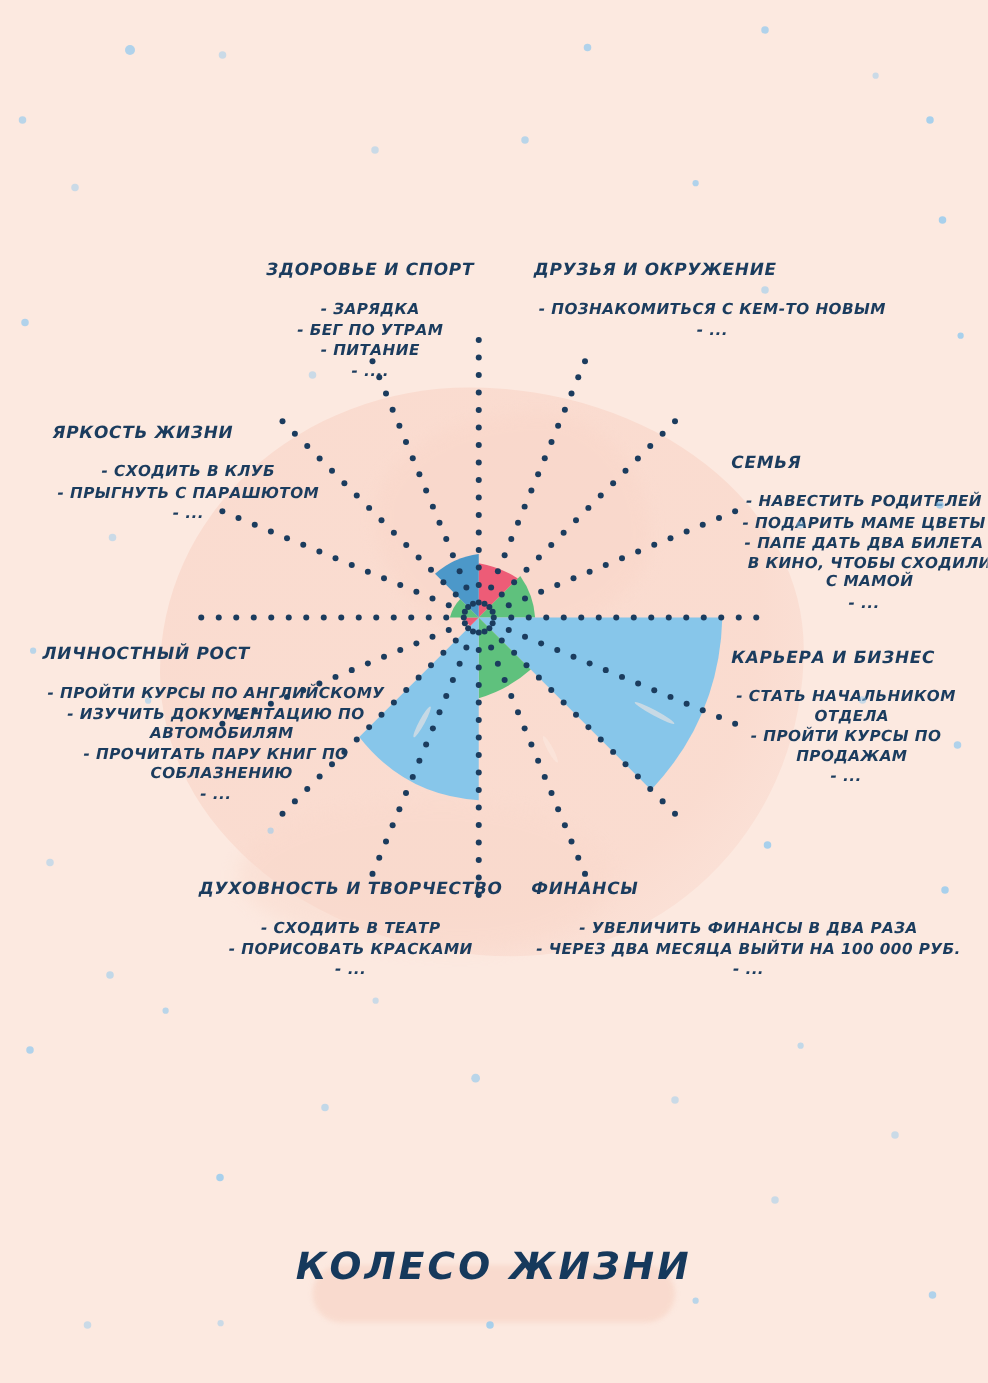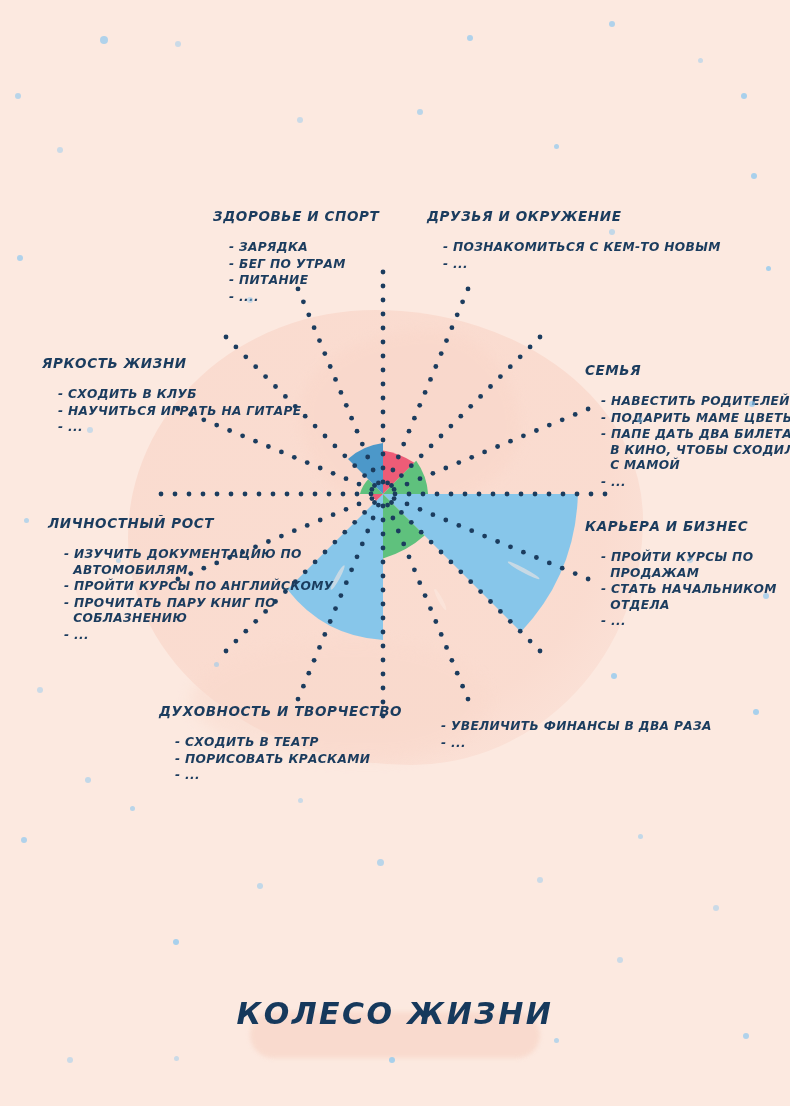--- a/index.html
+++ b/index.html
@@ -46,37 +46,37 @@
   
   .sect{position:absolute;color:#1b3c5e;}
   .sect .head{
     font-family:"DejaVu Sans", sans-serif;
     font-weight:bold;font-style:italic;
     font-size:13.5px;letter-spacing:.6px;
     text-transform:uppercase;
     white-space:nowrap;
     margin-bottom:16px;
   }
-  .sect ul{list-style:none;margin:16px;padding:0;}
+  .sect ul{list-style:none;margin:4px;padding:0;text-align:center;}
   .sect li{
     font-family:"DejaVu Sans", sans-serif;
     font-weight:bold;font-style:italic;
     font-size:12.2px;letter-spacing:.35px;
     line-height:15.5px;
     text-transform:uppercase;
     white-space:pre;
     margin-bottom:1px;
   }
   .sect li::before{content:"- ";}
 
   #s-health  {left:213px;top:208px;}
   #s-friends {left:427px;top:208px;}
-  #s-bright  {left:42px; top:355px;}
+  #s-bright  {left:42px; top:338px;}
   #s-family  {left:585px;top:362px;}
-  #s-growth  {left:48px; top:515px;}
+  #s-growth  {left:34px; top:515px;}
   #s-career  {left:585px;top:518px;}
   #s-spirit  {left:159px;top:703px;}
   #s-finance {left:425px;top:703px;}
 
   #s-family .head, #s-career .head{margin-bottom:16px;}
 
   
   #page-title{
     position:absolute;left:0;right:0;top:996px;
     text-align:center;
@@ -382,72 +382,74 @@
     <ul>
         <li>Познакомиться с кем-то новым</li>
         <li>...</li>
       </ul>
   </div>
 
   <div class="sect" id="s-bright">
     <div class="head">Яркость жизни</div>
     <ul>
         <li>Сходить в клуб</li>
-        <li>Научиться играть на гитаре</li>
+        <li>Прыгнуть с парашютом</li>
         <li>...</li>
       </ul>
   </div>
 
   <div class="sect" id="s-family">
     <div class="head">Семья</div>
     <ul>
         <li>Навестить родителей</li>
         <li>Подарить маме цветы</li>
         <li>Папе дать два билета
   в кино, чтобы сходили
   с мамой</li>
         <li>...</li>
       </ul>
   </div>
 
   <div class="sect" id="s-growth">
     <div class="head">Личностный рост</div>
     <ul>
+        <li>Пройти курсы по английскому</li>
         <li>Изучить документацию по
   автомобилям</li>
-        <li>Пройти курсы по английскому</li>
         <li>Прочитать пару книг по
   соблазнению</li>
         <li>...</li>
       </ul>
   </div>
 
   <div class="sect" id="s-career">
     <div class="head">Карьера и бизнес</div>
     <ul>
+        <li>Стать начальником
+  отдела</li>
         <li>Пройти курсы по
   продажам</li>
-        <li>Стать начальником
-  отдела</li>
         <li>...</li>
       </ul>
   </div>
 
   <div class="sect" id="s-spirit">
     <div class="head">Духовность и творчество</div>
     <ul>
         <li>Сходить в театр</li>
         <li>Порисовать красками</li>
         <li>...</li>
       </ul>
   </div>
 
   <div class="sect" id="s-finance">
+    <div class="head">Финансы</div>
     <ul>
         <li>Увеличить финансы в два раза</li>
+        <li>Через два месяца выйти на 100 000 руб.</li>
         <li>...</li>
       </ul>
   </div>
 
   <div id="page-title">Колесо жизни</div>
 <div class="speck" style="left: 100px; top: 36px; width: 8px; height: 8px; opacity: 0.69;"></div>
     <div class="speck" style="left: 175px; top: 41px; width: 6px; height: 6px; opacity: 0.45;"></div>
     <div class="speck" style="left: 467px; top: 35px; width: 6px; height: 6px; opacity: 0.69;"></div>
     <div class="speck" style="left: 609px; top: 21px; width: 6px; height: 6px; opacity: 0.69;"></div>
     <div class="speck" style="left: 741px; top: 93px; width: 6px; height: 6px; opacity: 0.77;"></div>

